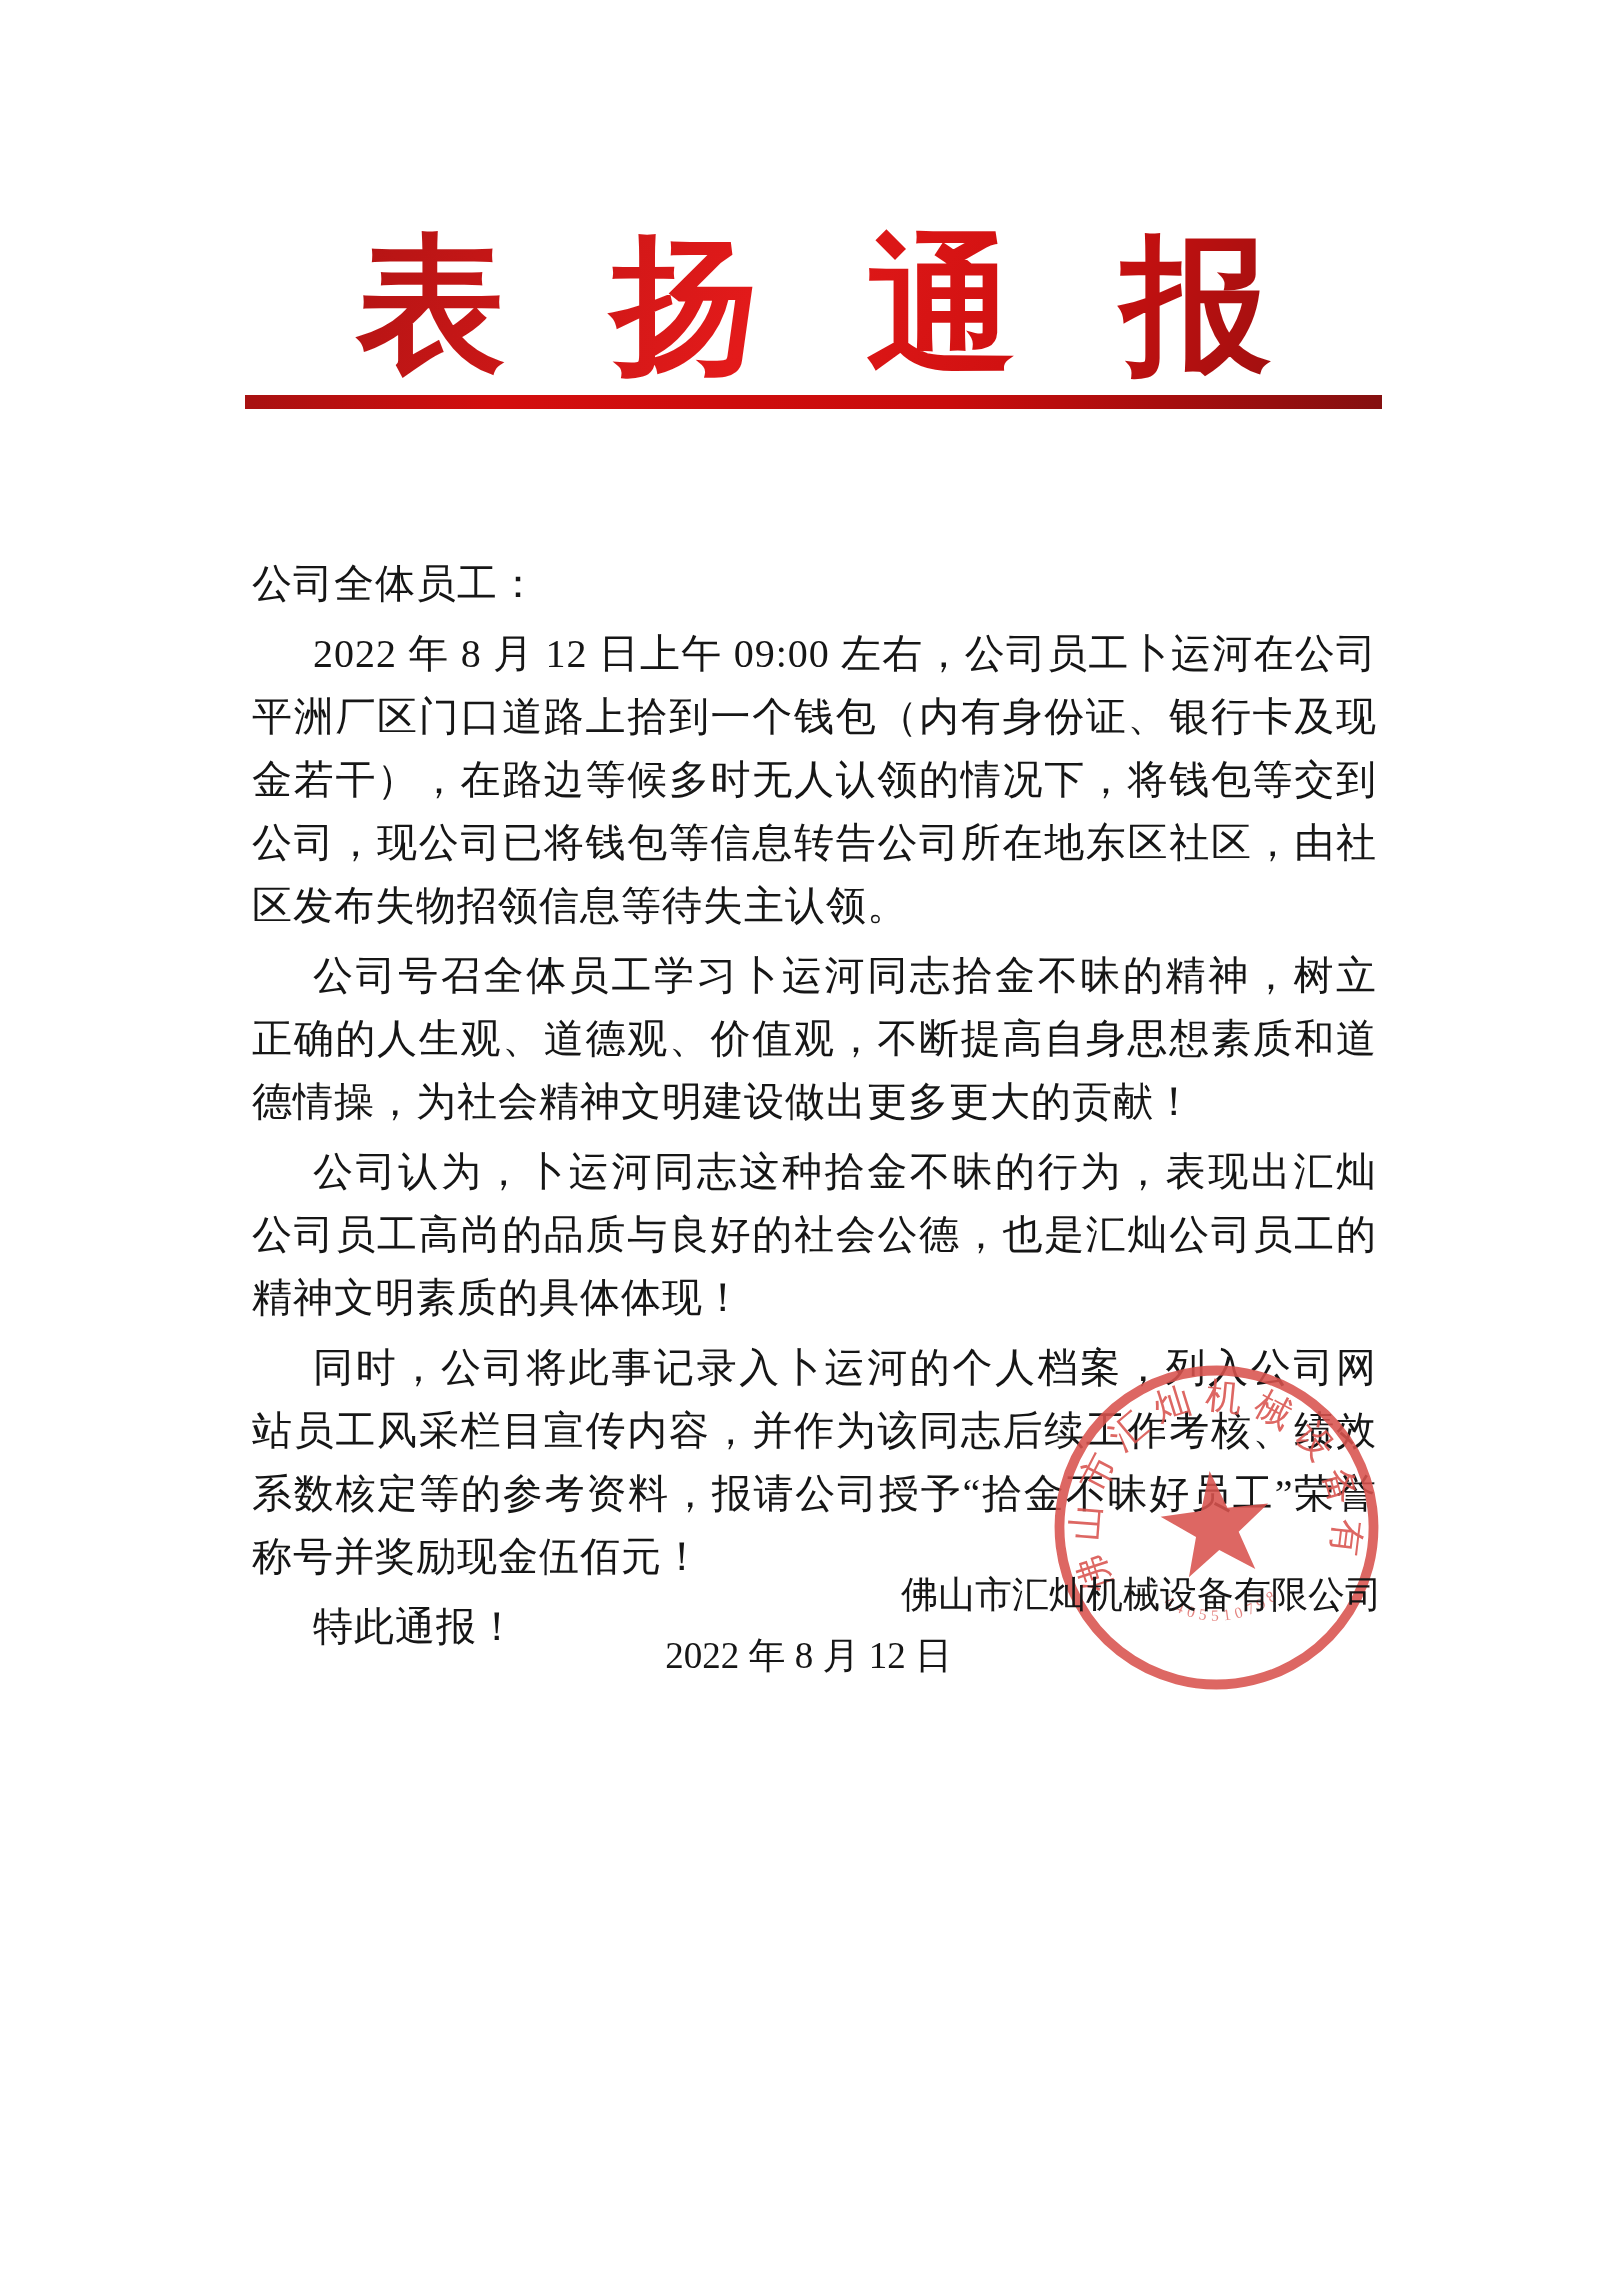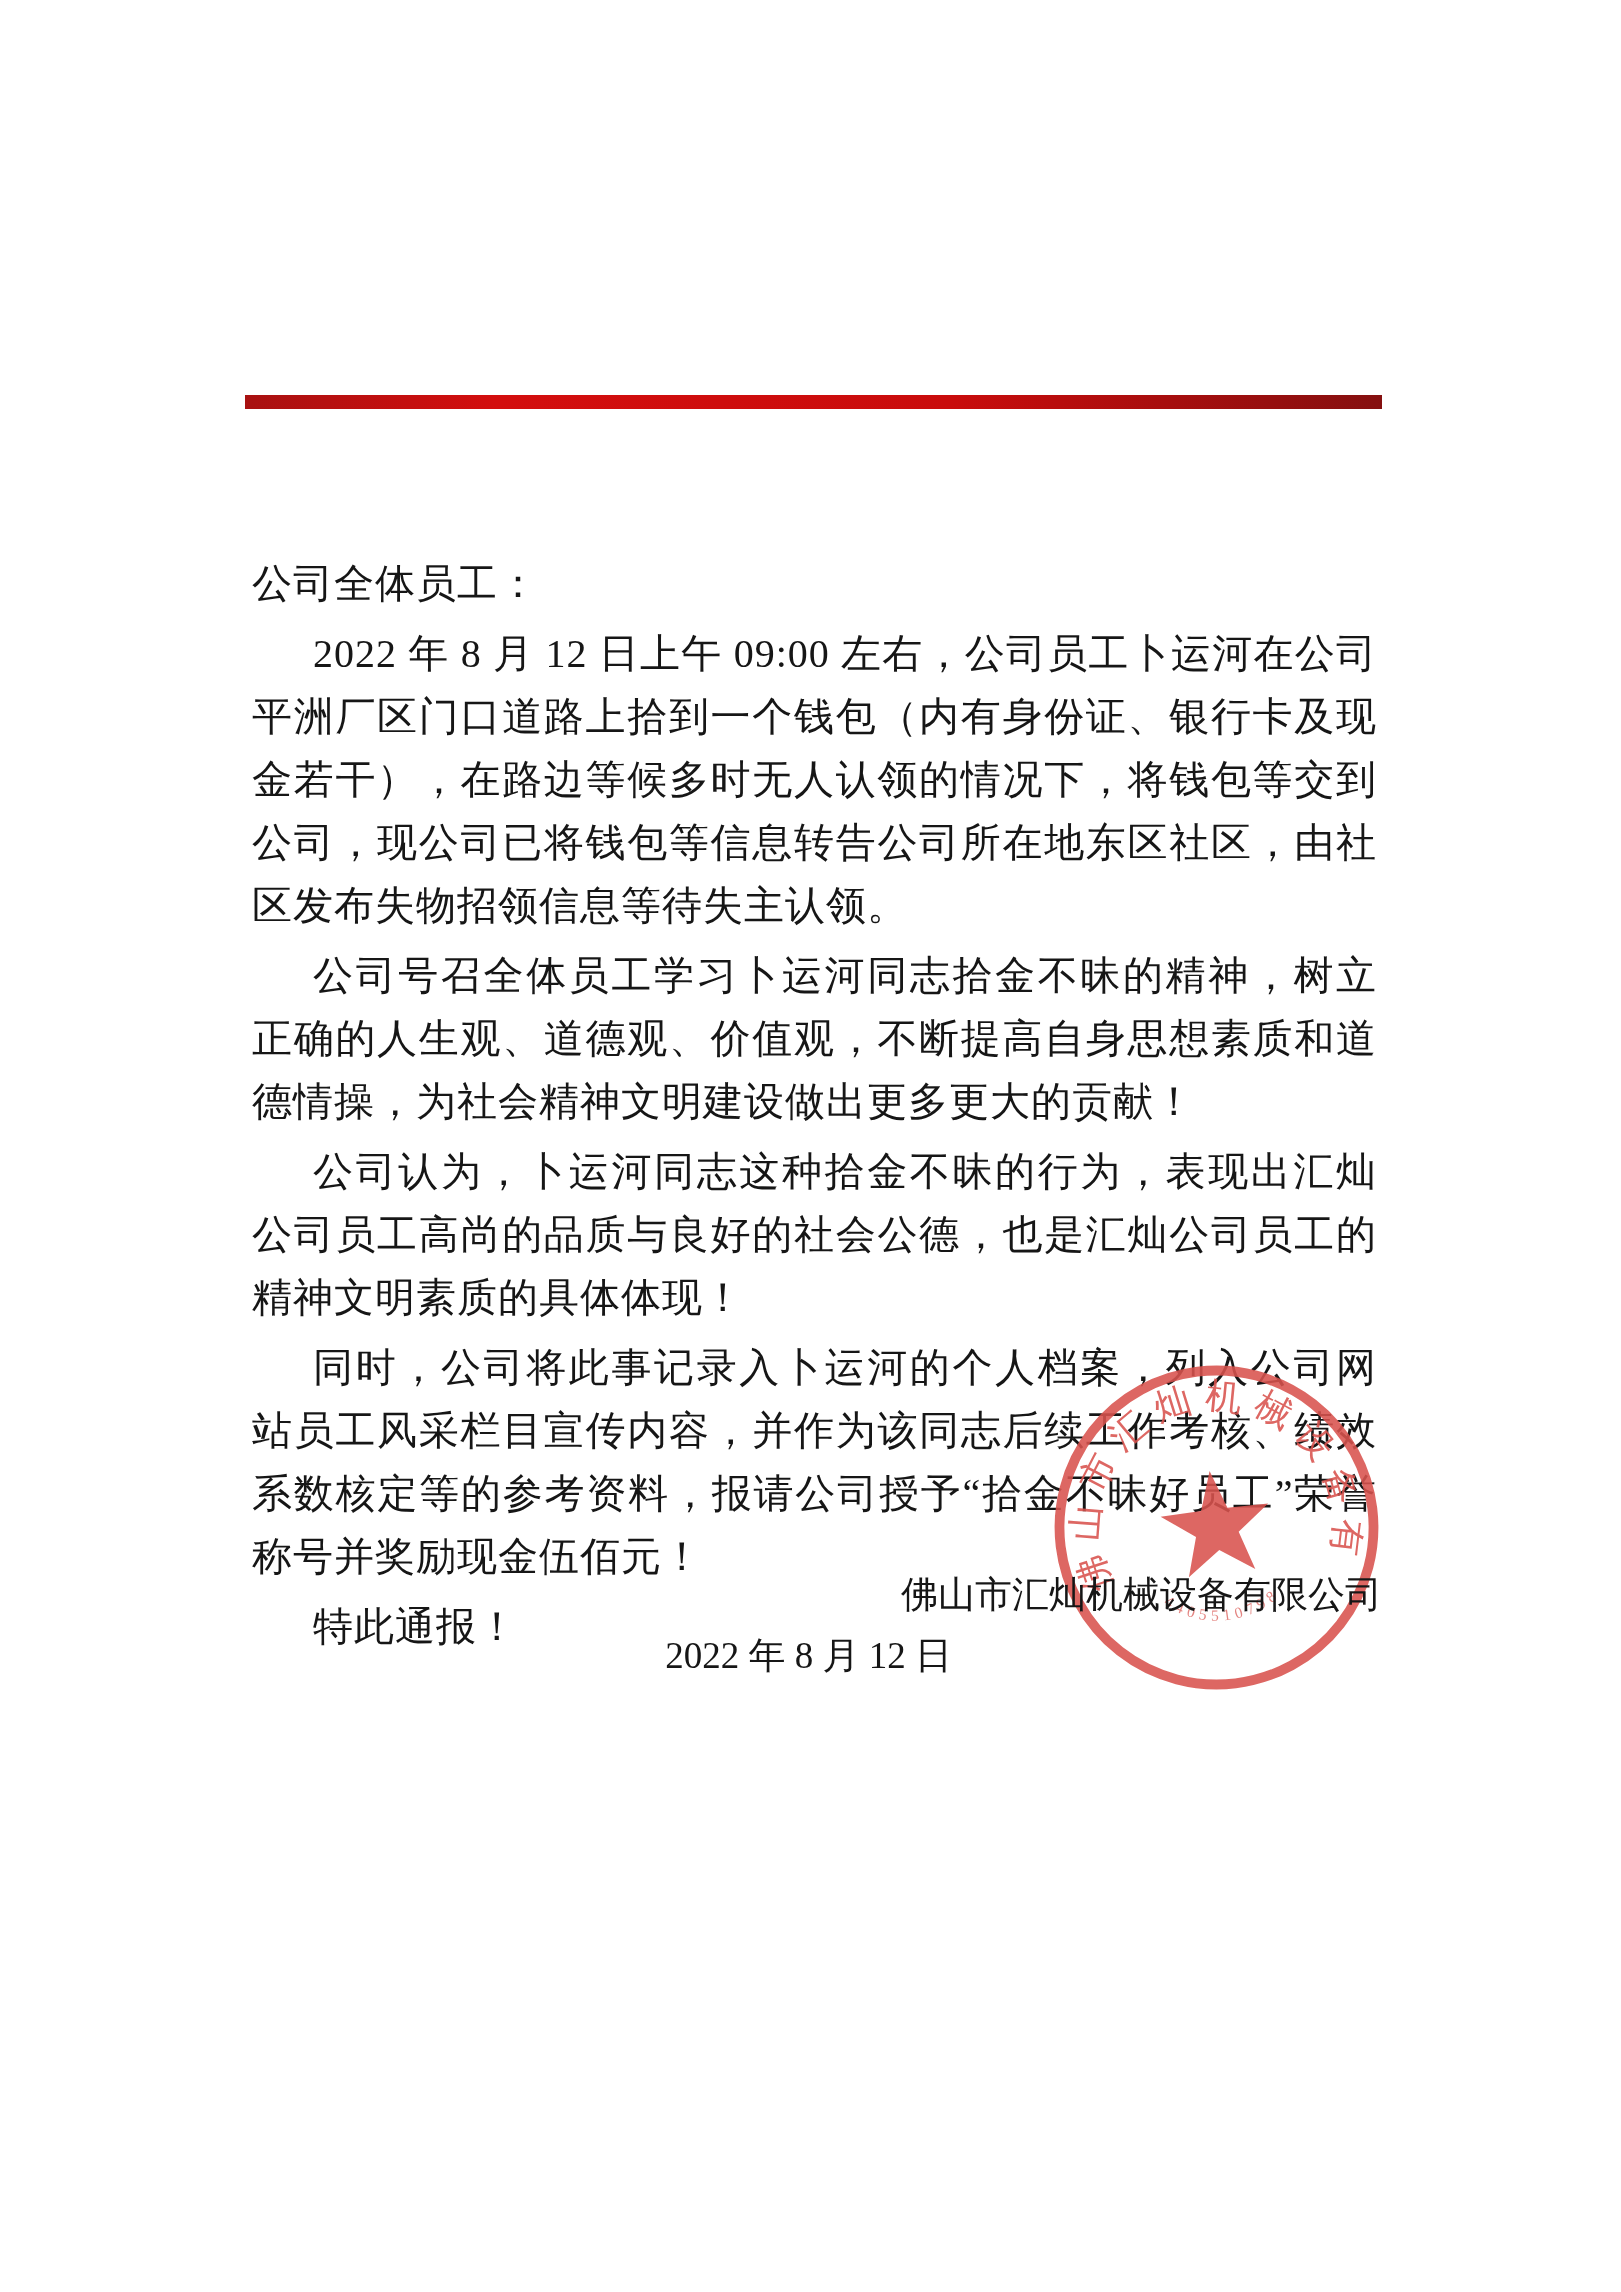--- a/index.html
+++ b/index.html
@@ -67,20 +67,21 @@
   }
   .seal text{
     font-family:"Liberation Serif","DejaVu Serif",serif;
   }
 </style>
 </head>
 <body>
 
 <div class="page">
 
+  <div class="title">表扬通报</div>
   <div class="title-rule"></div>
 
   <div class="body-text">
     <p>公司全体员工：</p>
     <p class="indent">2022 年 8 月 12 日上午 09:00 左右，公司员工卜运河在公司平洲厂区门口道路上拾到一个钱包（内有身份证、银行卡及现金若干），在路边等候多时无人认领的情况下，将钱包等交到公司，现公司已将钱包等信息转告公司所在地东区社区，由社区发布失物招领信息等待失主认领。</p>
     <p class="indent">公司号召全体员工学习卜运河同志拾金不昧的精神，树立正确的人生观、道德观、价值观，不断提高自身思想素质和道德情操，为社会精神文明建设做出更多更大的贡献！</p>
     <p class="indent">公司认为，卜运河同志这种拾金不昧的行为，表现出汇灿公司员工高尚的品质与良好的社会公德，也是汇灿公司员工的精神文明素质的具体体现！</p>
     <p class="indent">同时，公司将此事记录入卜运河的个人档案，列入公司网站员工风采栏目宣传内容，并作为该同志后续工作考核、绩效系数核定等的参考资料，报请公司授予“拾金不昧好员工”荣誉称号并奖励现金伍佰元！</p>
     <p class="indent">特此通报！</p>
   </div>

